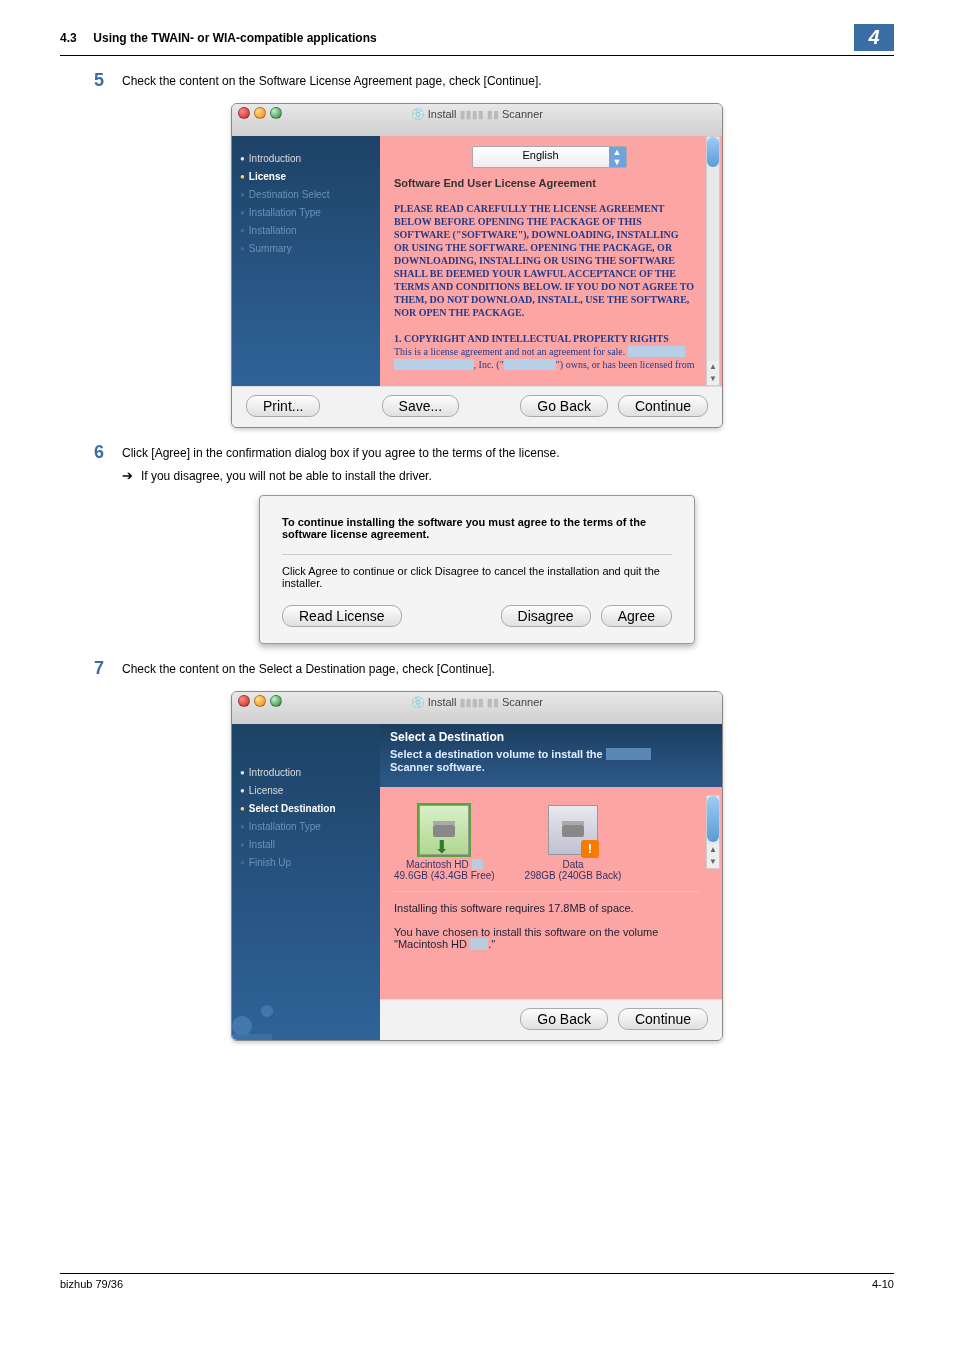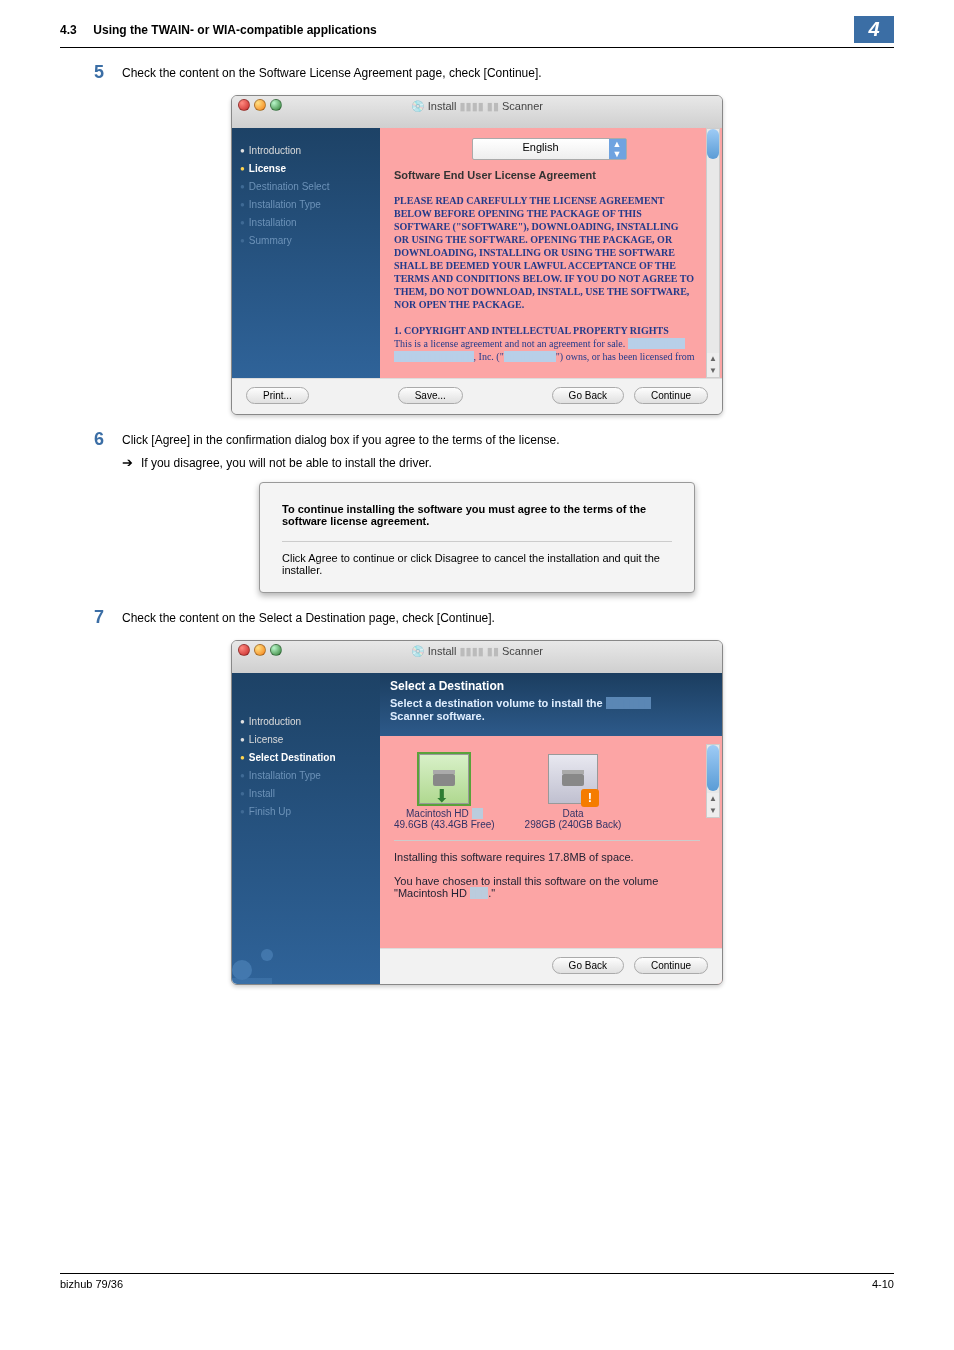--- a/index.html
+++ b/index.html
@@ -3,21 +3,21 @@
 <meta charset="utf-8">
 <style>
   body {
     margin: 0;
     font-family: Arial, Helvetica, sans-serif;
     color: #000;
     background: #fff;
     width: 954px;
   }
   .page {
-    padding: 16px 60px 20px 60px;
+    padding: 24px 60px 20px 60px;
     box-sizing: border-box;
     min-height: 1310px;
     position: relative;
   }
   .top-row {
     display: flex;
     align-items: center;
     justify-content: space-between;
   }
   .section-head {
@@ -223,21 +223,21 @@
     padding: 8px 14px 10px 14px;
     background: #f2f2f2;
     justify-content: flex-end;
     border-top: 1px solid #ddd;
   }
   .btn {
     background: linear-gradient(#fdfdfd,#e0e0e0);
     border: 1px solid #aaa;
     border-radius: 10px;
     padding: 2px 16px;
-    font-size: 10px;
+    font-size: 14px;
     cursor: pointer;
   }
   .btn-left { margin-right: auto; }
   .dialog-box {
     width: 390px;
     background: #f4f4f4;
     border: 1px solid #999;
     border-radius: 4px;
     padding: 20px 22px 16px 22px;
     font-size: 11px;
@@ -446,20 +446,25 @@
   <div class="sub-arrow-row">
     <span class="arrow">➔</span>
     <span class="step-text" style="padding-top:0;">If you disagree, you will not be able to install the driver.</span>
   </div>
 
   <div class="screenshot-wrap">
     <div class="dialog-box">
       <div class="dialog-title">To continue installing the software you must agree to the terms of the software license agreement.</div>
       <hr class="dialog-hr">
       <div>Click Agree to continue or click Disagree to cancel the installation and quit the installer.</div>
+      <div class="dialog-buttons">
+        <button class="btn dialog-btn-left">Read License</button>
+        <button class="btn">Disagree</button>
+        <button class="btn">Agree</button>
+      </div>
     </div>
   </div>
 
   <div class="step-row">
     <div class="step-num">7</div>
     <div class="step-text">Check the content on the Select a Destination page, check [Continue].</div>
   </div>
 
   <div class="screenshot-wrap">
     <div class="mac-window">

